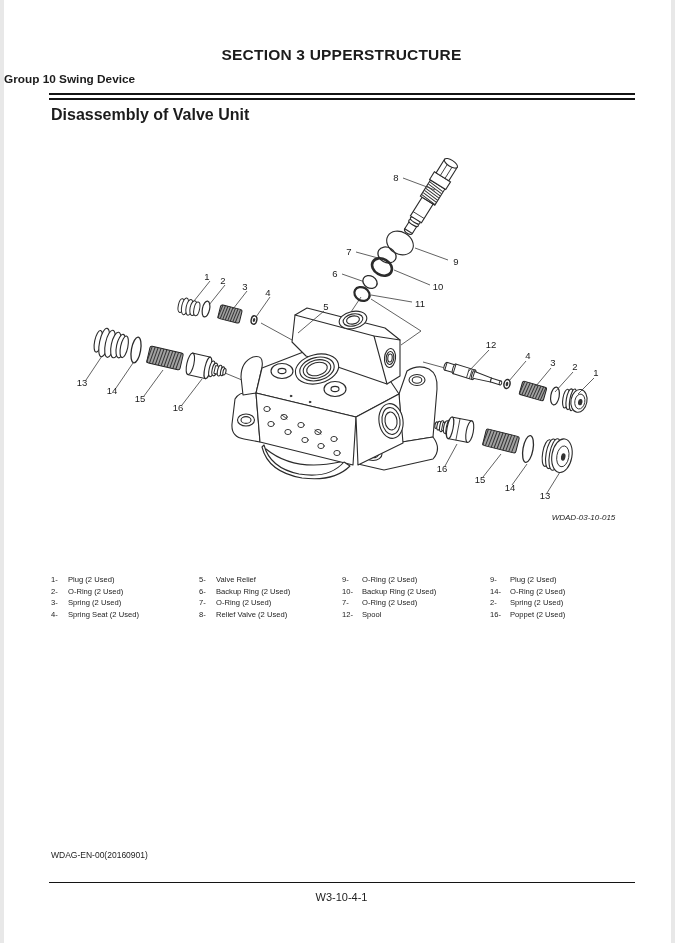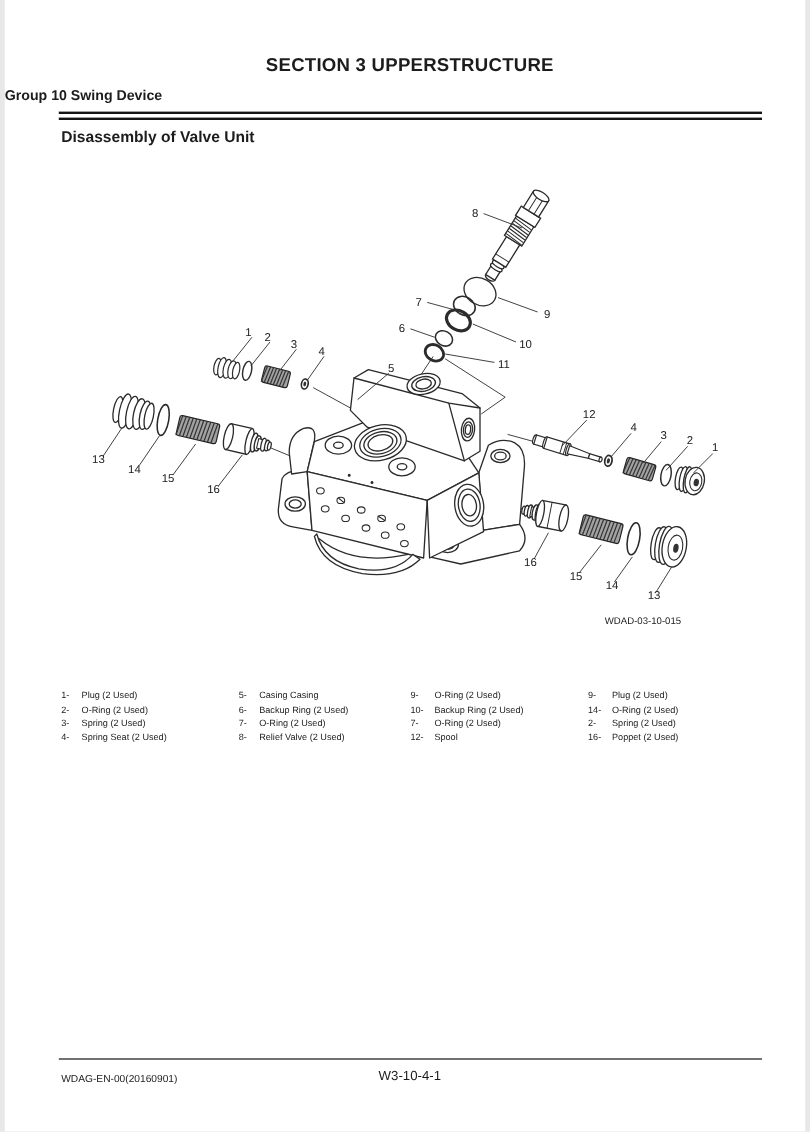--- a/index.html
+++ b/index.html
@@ -2,29 +2,29 @@
 <html><head>
 <meta charset="utf-8">
 <style>
   html,body{margin:0;padding:0;background:#e8e8e8;}
   .page{position:relative;width:667px;height:943px;background:#ffffff;margin:0 auto;
         font-family:"Liberation Sans",sans-serif;color:#1c1c1c;overflow:hidden;}
   .abs{position:absolute;}
   .section-title{top:46px;left:0;width:675px;text-align:center;font-size:15.5px;font-weight:bold;letter-spacing:0.2px;}
   .group-title{top:72px;left:0;width:675px;text-align:left;font-size:11.8px;font-weight:bold;}
   .double-rule{top:93px;left:45px;width:586px;height:3px;border-top:2px solid #141414;border-bottom:2px solid #141414;}
-  .heading{top:106px;left:47px;font-size:13px;font-weight:bold;}
-  .fig-code{top:513px;left:500px;width:127px;text-align:left;font-size:8px;}
+  .heading{top:106px;left:47px;font-size:16px;font-weight:bold;}
+  .fig-code{top:513px;left:516px;width:127px;text-align:center;font-size:8px;font-style:italic;}
   .plist{top:574px;left:0;width:675px;font-size:7.6px;line-height:11.6px;}
   .pcol{position:absolute;top:0;}
   .prow{display:flex;white-space:nowrap;}
   .pnum{width:17px;flex:0 0 17px;}
   .pnum.w2{width:20px;flex:0 0 20px;}
   .footer-rule{top:882px;left:45px;width:586px;border-top:1.2px solid #141414;height:0;}
-  .footer-left{top:894px;left:47px;font-size:8.5px;}
+  .footer-left{top:850px;left:47px;font-size:8.5px;}
   .footer-center{top:891px;left:0;width:675px;text-align:center;font-size:11px;}
   svg text{font-family:"Liberation Sans",sans-serif;font-size:9.5px;fill:#1b1b1b;text-anchor:middle;}
 </style>
 </head>
 <body>
 
 <div class="page">
 
   <div class="abs section-title">SECTION 3 UPPERSTRUCTURE</div>
   <div class="abs group-title">Group 10 Swing Device</div>
@@ -363,21 +363,21 @@
           <span>Spring (2 Used)</span>
         </div>
       <div class="prow">
           <span class="pnum">4-</span>
           <span>Spring Seat (2 Used)</span>
         </div>
     </div>
     <div class="pcol" style="left:195px">
       <div class="prow">
           <span class="pnum">5-</span>
-          <span>Casing Casing</span>
+          <span>Valve Relief</span>
         </div>
       <div class="prow">
           <span class="pnum">6-</span>
           <span>Backup Ring (2 Used)</span>
         </div>
       <div class="prow">
           <span class="pnum">7-</span>
           <span>O-Ring (2 Used)</span>
         </div>
       <div class="prow">

